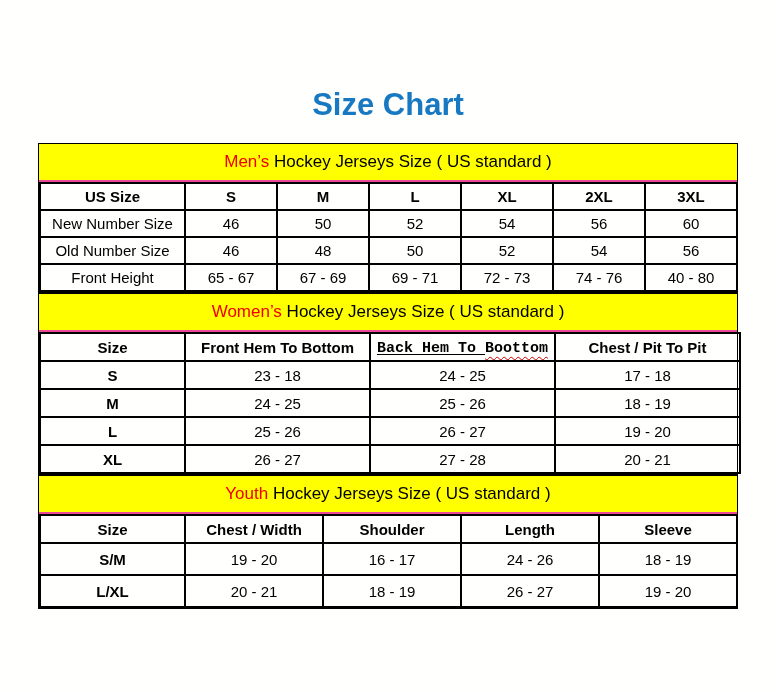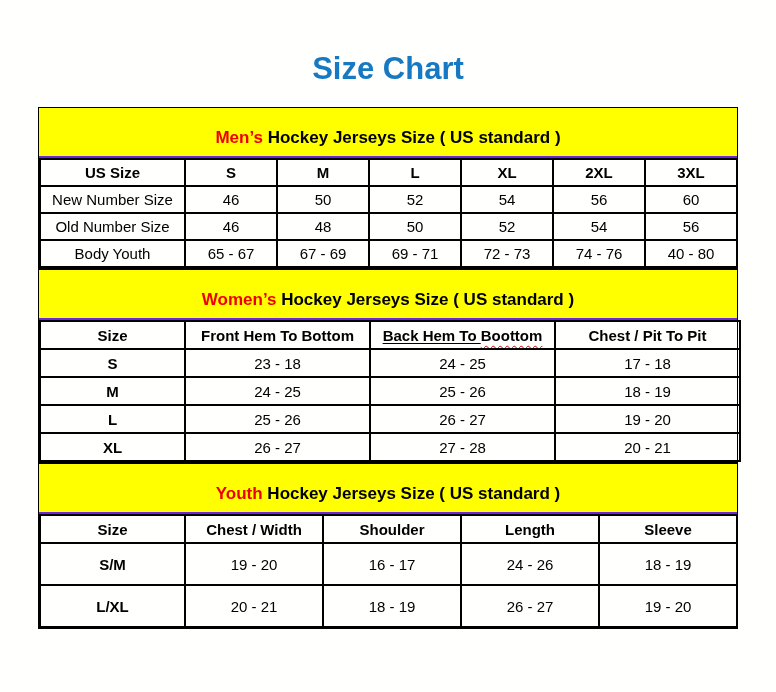--- a/index.html
+++ b/index.html
@@ -11,42 +11,42 @@
     font-family: "Liberation Sans", sans-serif;
     -webkit-font-smoothing: antialiased;
   }
   .page {
     width: 776px;
     height: 692px;
     overflow: hidden;
   }
   .page-title {
     margin: 0;
-    padding-top: 52px;
+    padding-top: 88px;
     text-align: center;
     font-size: 31px;
     line-height: 34px;
     font-weight: bold;
     color: #1779c2;
   }
   .chart {
     width: 700px;
     margin: 21px auto 0 auto;
     border: 1px solid #000;
     box-sizing: border-box;
   }
   .band {
     background: #ffff00;
     border-top: 2px solid #000;
-    border-bottom: 2px solid #6d28d9;
+    border-bottom: 2px solid #ec4899;
     text-align: center;
     font-size: 17px;
-    font-weight: bold;
+    font-weight: normal;
     color: #000;
-    padding: 20px 0 8px 0;
+    padding: 8px 0 8px 0;
     line-height: 20px;
   }
   .band:first-child { border-top: none; }
   .band .hl { color: #ee0000; }
   table.t {
     width: 100%;
     border-collapse: collapse;
     table-layout: fixed;
   }
   table.t th, table.t td {
@@ -58,26 +58,26 @@
     padding: 0 2px;
     overflow: hidden;
     white-space: nowrap;
   }
   table.t th { font-weight: bold; }
   table.t td { font-weight: normal; }
   table.t td.lbl-b { font-weight: bold; }
   table.mens tr   { height: 27px; }
   table.womens tr { height: 28px; }
   table.youth tr.hdr { height: 28px; }
-  table.youth tr.dat { height: 42px; }
+  table.youth tr.dat { height: 32px; }
   .c-label  { width: 145px; }
   .c-m      { width: 92px; }
   .c-w      { width: 185px; }
   .c-y      { width: 138px; }
-  .u { text-decoration: underline; text-underline-offset: 2px; }
+  .u { text-decoration: underline; text-underline-offset: 2px; font-family: Liberation Mono, monospace; }
   .misspelled {
     text-decoration: underline wavy #d00000;
     text-decoration-thickness: 1px;
     text-underline-offset: 4px;
   }
 </style>
 </head>
 <body>
 
 <div class="page">
@@ -121,21 +121,21 @@
       <tr>
         <td class="lbl">Old Number Size</td>
         <td>46</td>
         <td>48</td>
         <td>50</td>
         <td>52</td>
         <td>54</td>
         <td>56</td>
       </tr>
       <tr>
-        <td class="lbl">Body Youth</td>
+        <td class="lbl">Front Height</td>
         <td>65 - 67</td>
         <td>67 - 69</td>
         <td>69 - 71</td>
         <td>72 - 73</td>
         <td>74 - 76</td>
         <td>40 - 80</td>
       </tr>
     </tbody>
       </table>
 

